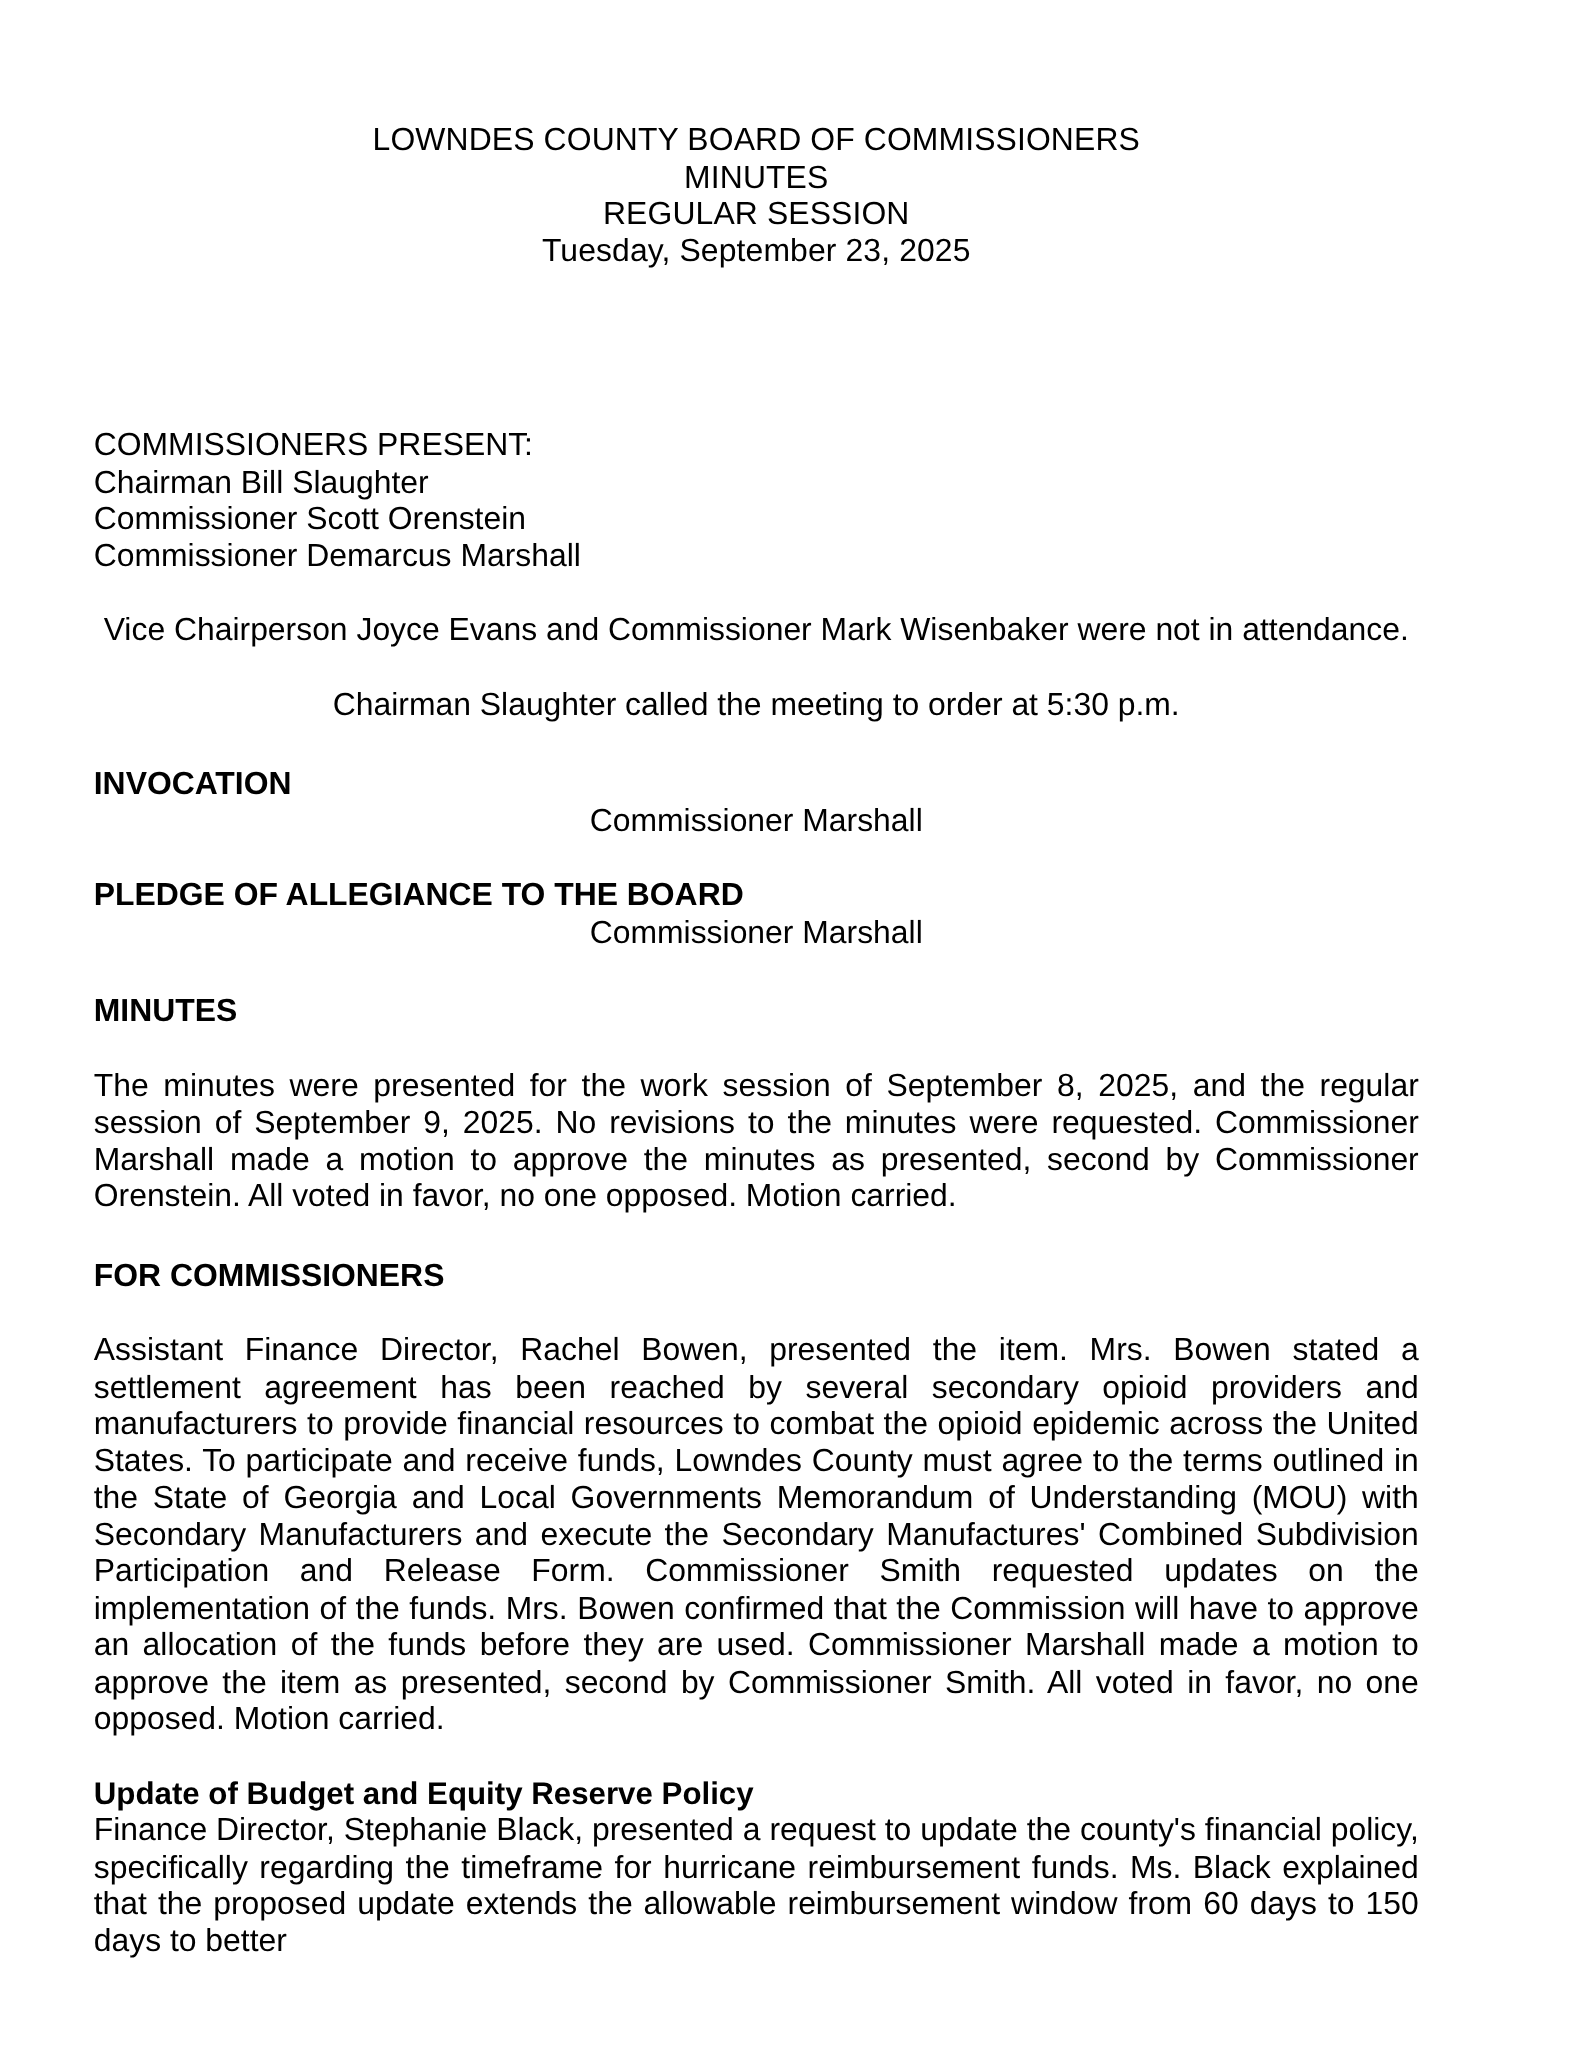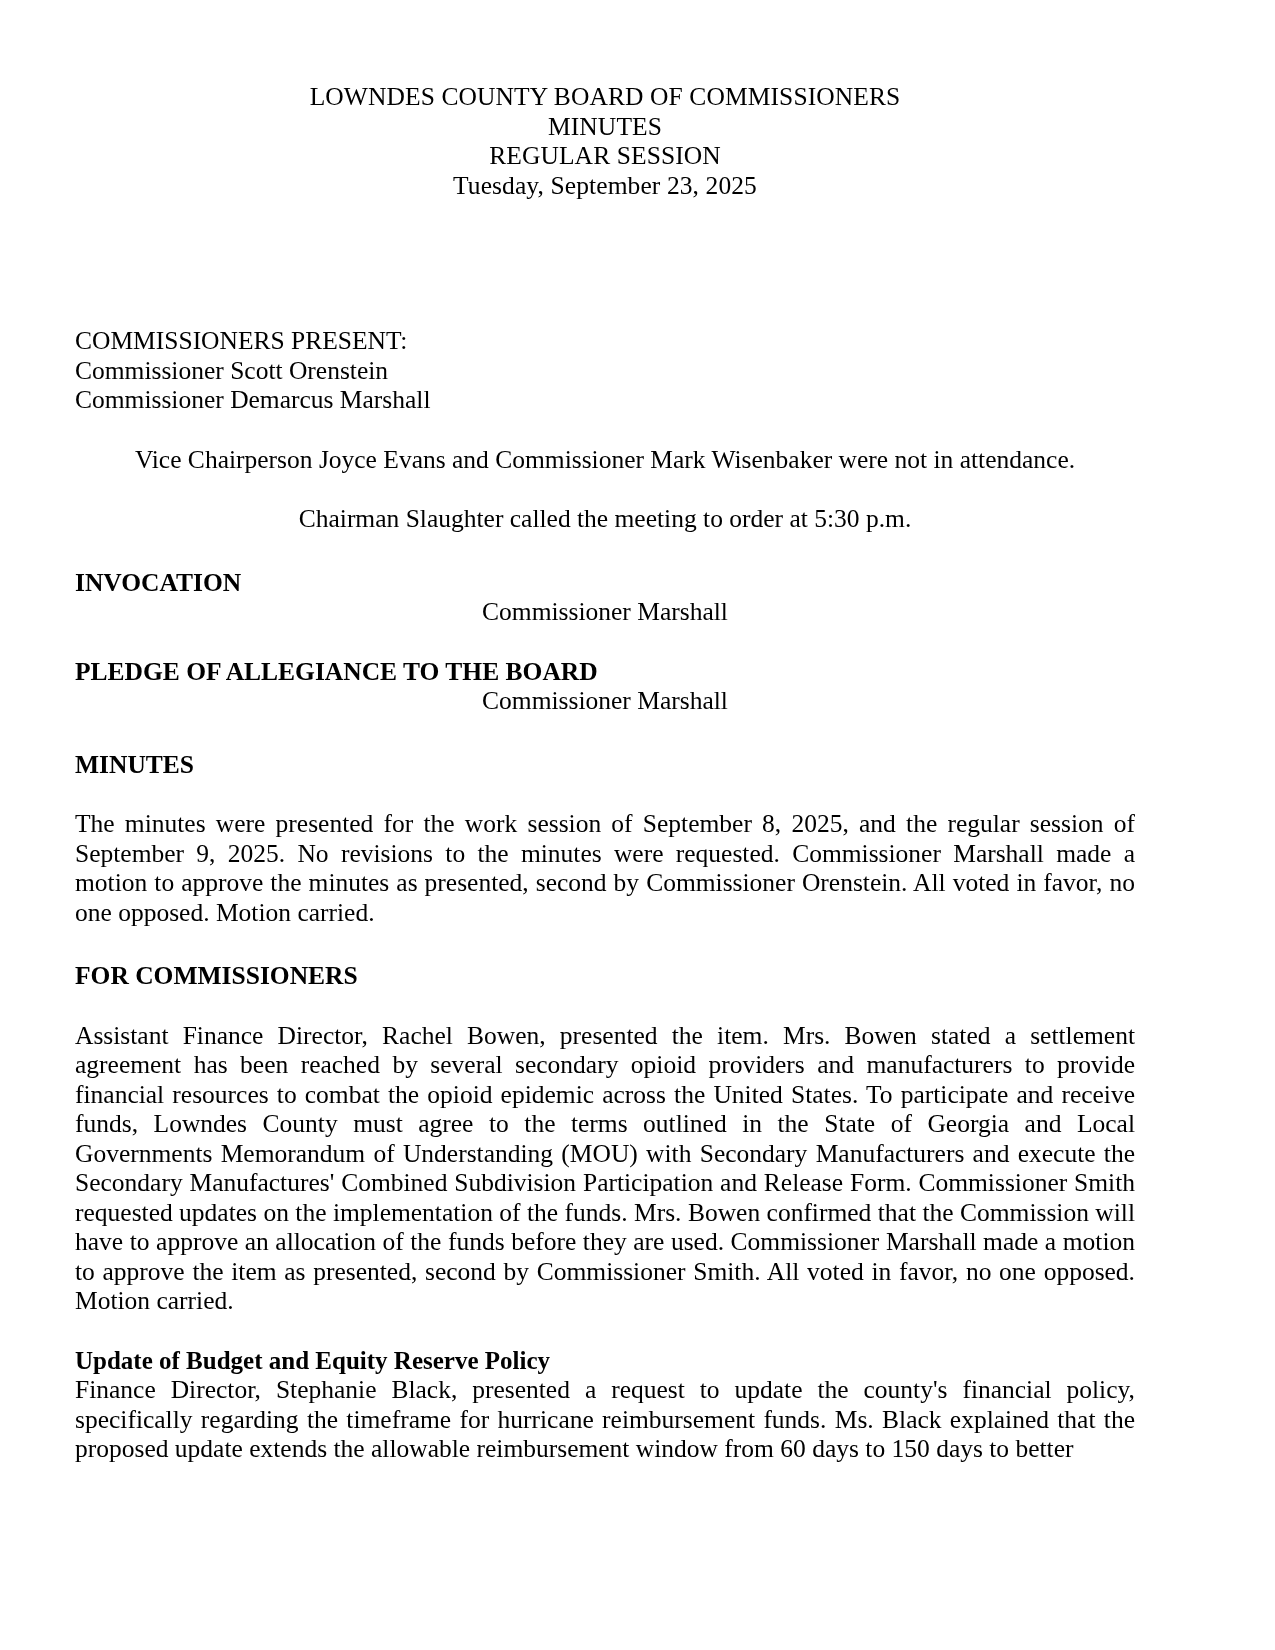--- a/index.html
+++ b/index.html
@@ -16,23 +16,22 @@
     position: relative;
     width: 1275px;
     height: 1650px;
     background: #ffffff;
     box-sizing: border-box;
     overflow: hidden;
   }
   .content {
     position: absolute;
     left: 75px;
-    top: 82px;
+    top: 98px;
     width: 1060px;
-    font-family: Liberation Serif, serif;
   }
   .doc-header {
     text-align: center;
     font-size: 25.5px;
     line-height: 29.5px;
     letter-spacing: 0.1px;
   }
   .doc-header .hline {
     display: block;
     white-space: nowrap;
@@ -83,20 +82,21 @@
       <span class="hline">LOWNDES COUNTY BOARD OF COMMISSIONERS</span>
       <span class="hline">MINUTES</span>
       <span class="hline">REGULAR SESSION</span>
       <span class="hline">Tuesday, September 23, 2025</span>
     </div>
 
     <div class="spacer-xl"></div>
 
     <div class="block">
       <span class="roster-line">COMMISSIONERS PRESENT:</span>
+      <span class="roster-line">Chairman Bill Slaughter</span>
       <span class="roster-line">Commissioner Scott Orenstein</span>
       <span class="roster-line">Commissioner Demarcus Marshall</span>
     </div>
 
     <div class="spacer-md"></div>
 
     <div class="para-plain">Vice Chairperson Joyce Evans and Commissioner Mark Wisenbaker were not in attendance.</div>
 
     <div class="spacer-md"></div>
 

